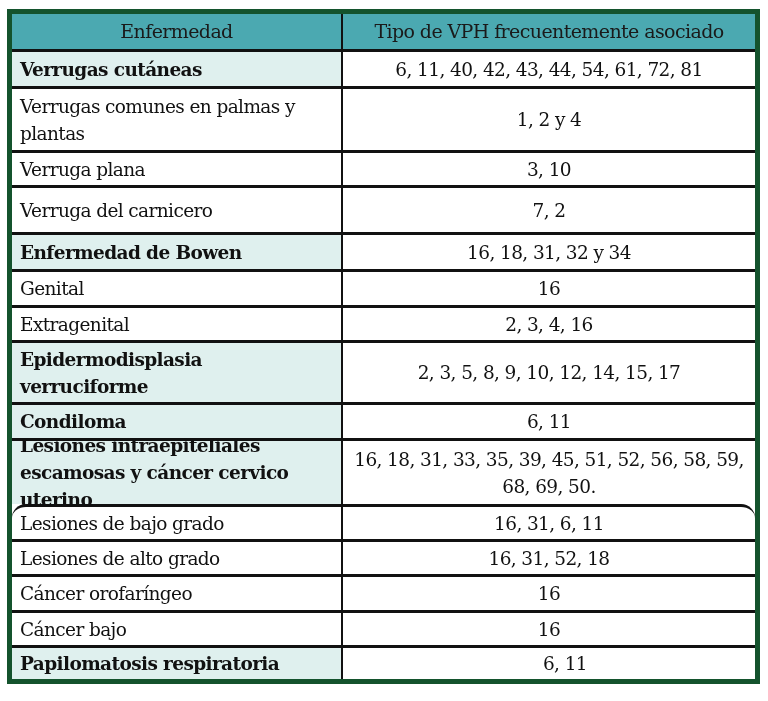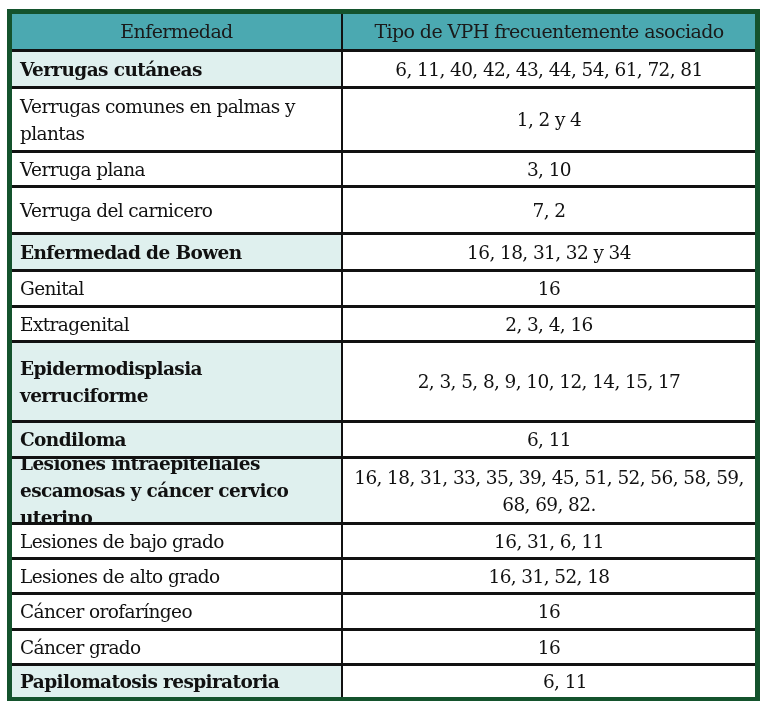--- a/index.html
+++ b/index.html
@@ -97,45 +97,45 @@
     <div class="cell c2">16, 18, 31, 32 y 34</div>
   </div>
   <div class="row sub" style="height:36px;">
     <div class="cell c1">Genital</div>
     <div class="cell c2">16</div>
   </div>
   <div class="row sub" style="height:35px;">
     <div class="cell c1">Extragenital</div>
     <div class="cell c2">2, 3, 4, 16</div>
   </div>
-  <div class="row highlight" style="height:80px;">
+  <div class="row highlight" style="height:62px;">
     <div class="cell c1">Epidermodisplasia verruciforme</div>
     <div class="cell c2">2, 3, 5, 8, 9, 10, 12, 14, 15, 17</div>
   </div>
   <div class="row highlight" style="height:36px;">
     <div class="cell c1">Condiloma</div>
     <div class="cell c2">6, 11</div>
   </div>
   <div class="row highlight" style="height:66px;">
     <div class="cell c1">Lesiones intraepiteliales escamosas y cáncer cervico uterino</div>
-    <div class="cell c2">16, 18, 31, 33, 35, 39, 45, 51, 52, 56, 58, 59, 68, 69, 82.</div>
+    <div class="cell c2">16, 18, 31, 33, 35, 39, 45, 51, 52, 56, 58, 59, 68, 69, 50.</div>
   </div>
-  <div class="row sub" style="height:35px;">
+  <div class="row sub" style="height:35px;border-radius:14px;">
     <div class="cell c1">Lesiones de bajo grado</div>
     <div class="cell c2">16, 31, 6, 11</div>
   </div>
   <div class="row sub" style="height:35px;">
     <div class="cell c1">Lesiones de alto grado</div>
     <div class="cell c2">16, 31, 52, 18</div>
   </div>
   <div class="row sub" style="height:36px;">
     <div class="cell c1">Cáncer orofaríngeo</div>
     <div class="cell c2">16</div>
   </div>
   <div class="row sub" style="height:35px;">
-    <div class="cell c1">Cáncer grado</div>
+    <div class="cell c1">Cáncer bajo</div>
     <div class="cell c2">16</div>
   </div>
   <div class="row highlight" style="height:34px;gap:32px;">
     <div class="cell c1">Papilomatosis respiratoria</div>
     <div class="cell c2">6, 11</div>
   </div>
 </div>
 
 </body></html>

